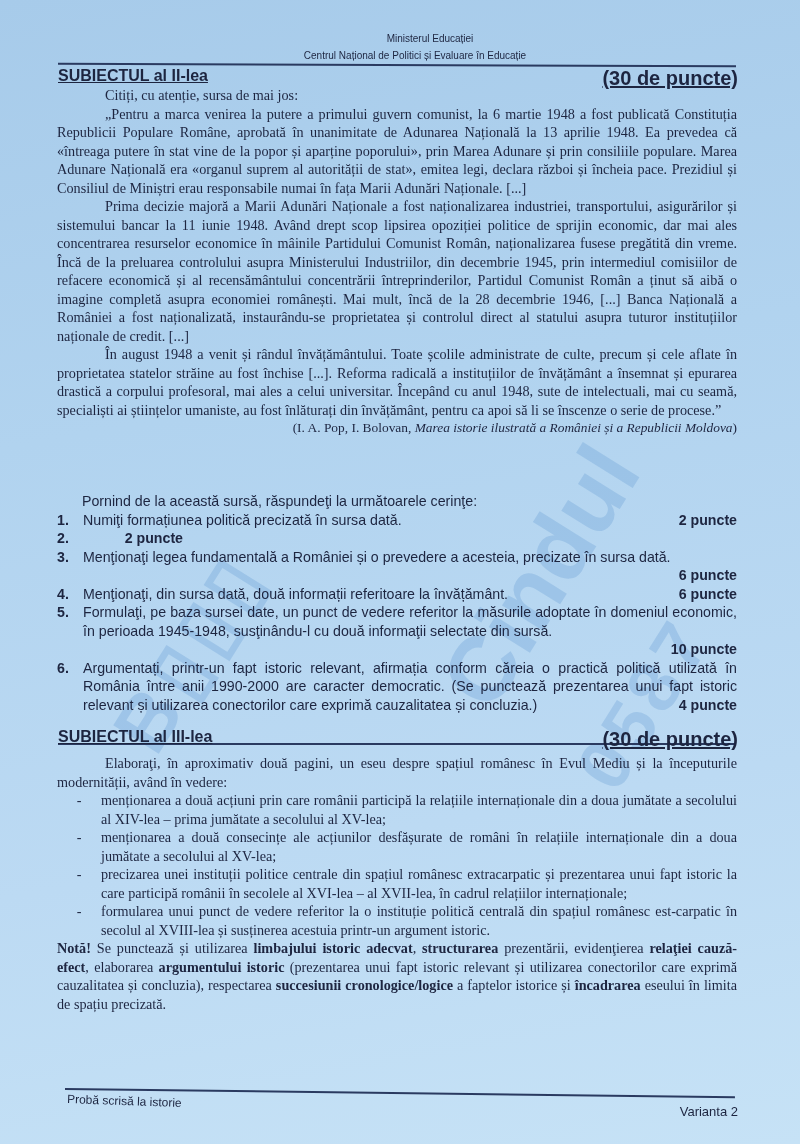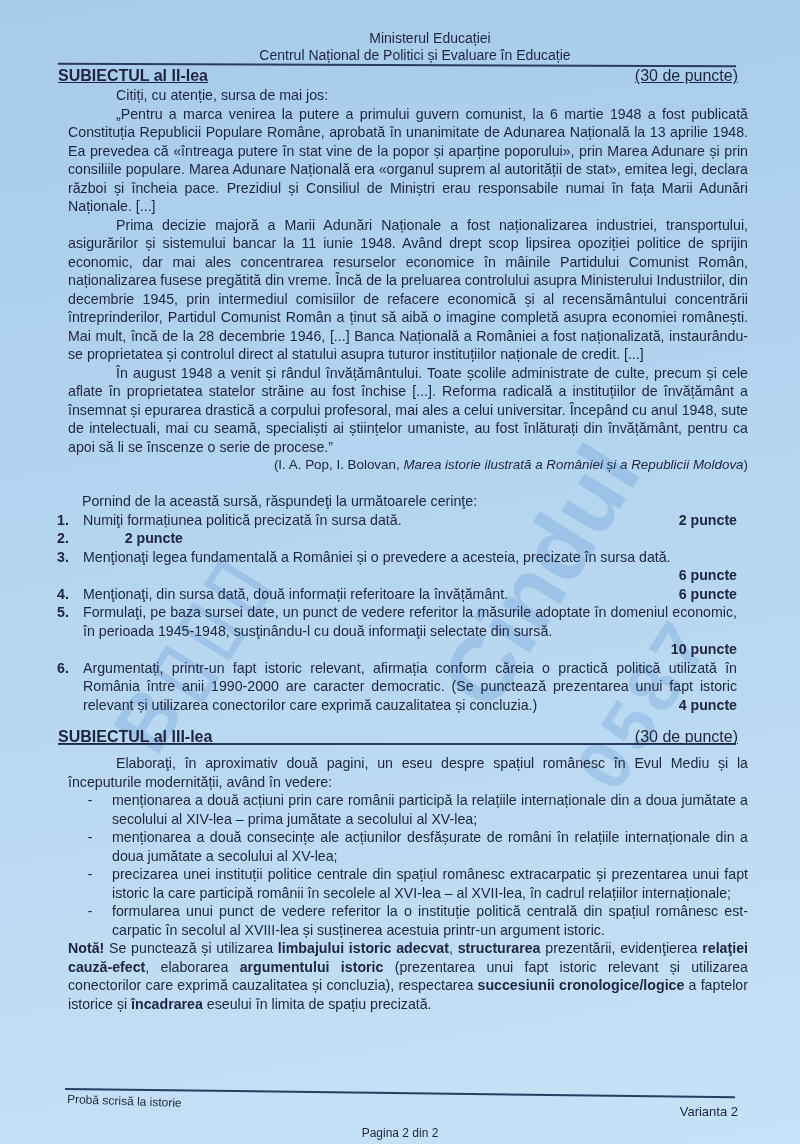--- a/index.html
+++ b/index.html
@@ -11,29 +11,29 @@
   }
   .page { position: absolute; left: 0; top: 0; width: 800px; height: 1144px; }
   .watermark {
     position: absolute; pointer-events: none; color: rgba(70,130,200,0.22);
     font-family: "Liberation Sans", sans-serif; font-weight: bold;
     transform-origin: left top; white-space: nowrap;
   }
   .wm1 { left: 95px; top: 720px; font-size: 78px; transform: rotate(-58deg); letter-spacing: 8px; }
   .wm2 { left: 420px; top: 670px; font-size: 92px; transform: rotate(-58deg); }
   .wm3 { left: 560px; top: 760px; font-size: 72px; transform: rotate(-58deg); letter-spacing: 6px; }
-  .header { position: absolute; top: 30px; left: 0; width: 800px; text-align: center; font-size: 14px; line-height: 17px; }
+  .header { position: absolute; top: 30px; left: 0; width: 800px; text-align: center; font-size: 10px; line-height: 17px; }
   .header .l1 { margin-left: 60px; }
   .header .l2 { margin-left: 30px; }
   .hr { position: absolute; height: 1.6px; background: #2a3a60; }
   .subj-title {
     position: absolute; font-weight: bold; font-size: 16px; text-decoration: underline;
   }
-  .subj-points { position: absolute; font-weight: normal; font-size: 16px; text-decoration: underline; margin-left: 13px; }
-  .text { position: absolute; left: 68px; width: 680px; font-size: 14.2px; line-height: 18.5px; text-align: justify; }
+  .subj-points { position: absolute; font-weight: bold; font-size: 20px; text-decoration: underline; margin-left: 13px; }
+  .text { position: absolute; left: 57px; width: 680px; font-size: 14.2px; line-height: 18.5px; text-align: justify; font-family: Liberation Serif, serif; }
   .indent { text-indent: 48px; }
   .citation { text-align: right; font-size: 13.4px; }
   .citation i { font-style: italic; }
   .q { position: absolute; left: 57px; width: 680px; font-size: 14.2px; line-height: 18.5px; }
   .q-row { display: flex; }
   .q-num { width: 26px; font-weight: bold; flex: none; }
   .q-body { flex: 1; text-align: justify; }
   .q-pts { font-weight: bold; text-align: right; white-space: nowrap; }
   .q-pts-inline { float: right; font-weight: bold; margin-left: 12px; }
   .pts-line { text-align: right; font-weight: bold; }
@@ -131,14 +131,13 @@
           <span class="dash">-</span>
           <span class="btxt">formularea unui punct de vedere referitor la o instituție politică centrală din spațiul românesc est-carpatic în secolul al XVIII-lea și susținerea acestuia printr-un argument istoric.</span>
         </li>
     </ul>
     <div class="note"><b>Notă!</b><span> Se punctează și utilizarea </span><b>limbajului istoric adecvat</b><span>, </span><b>structurarea</b><span> prezentării, evidenţierea </span><b>relaţiei cauză-efect</b><span>, elaborarea </span><b>argumentului istoric</b><span> (prezentarea unui fapt istoric relevant și utilizarea conectorilor care exprimă cauzalitatea și concluzia), respectarea </span><b>succesiunii cronologice/logice</b><span> a faptelor istorice și </span><b>încadrarea</b><span> eseului în limita de spațiu precizată.</span></div>
   </div>
 
   <div class="footer-line"></div>
   <div class="footer-left">Probă scrisă la istorie</div>
   <div class="footer-right">Varianta 2</div>
-  <div class="footer-center">Pagina 2 din 2</div>
 </div>
 
 </body></html>

